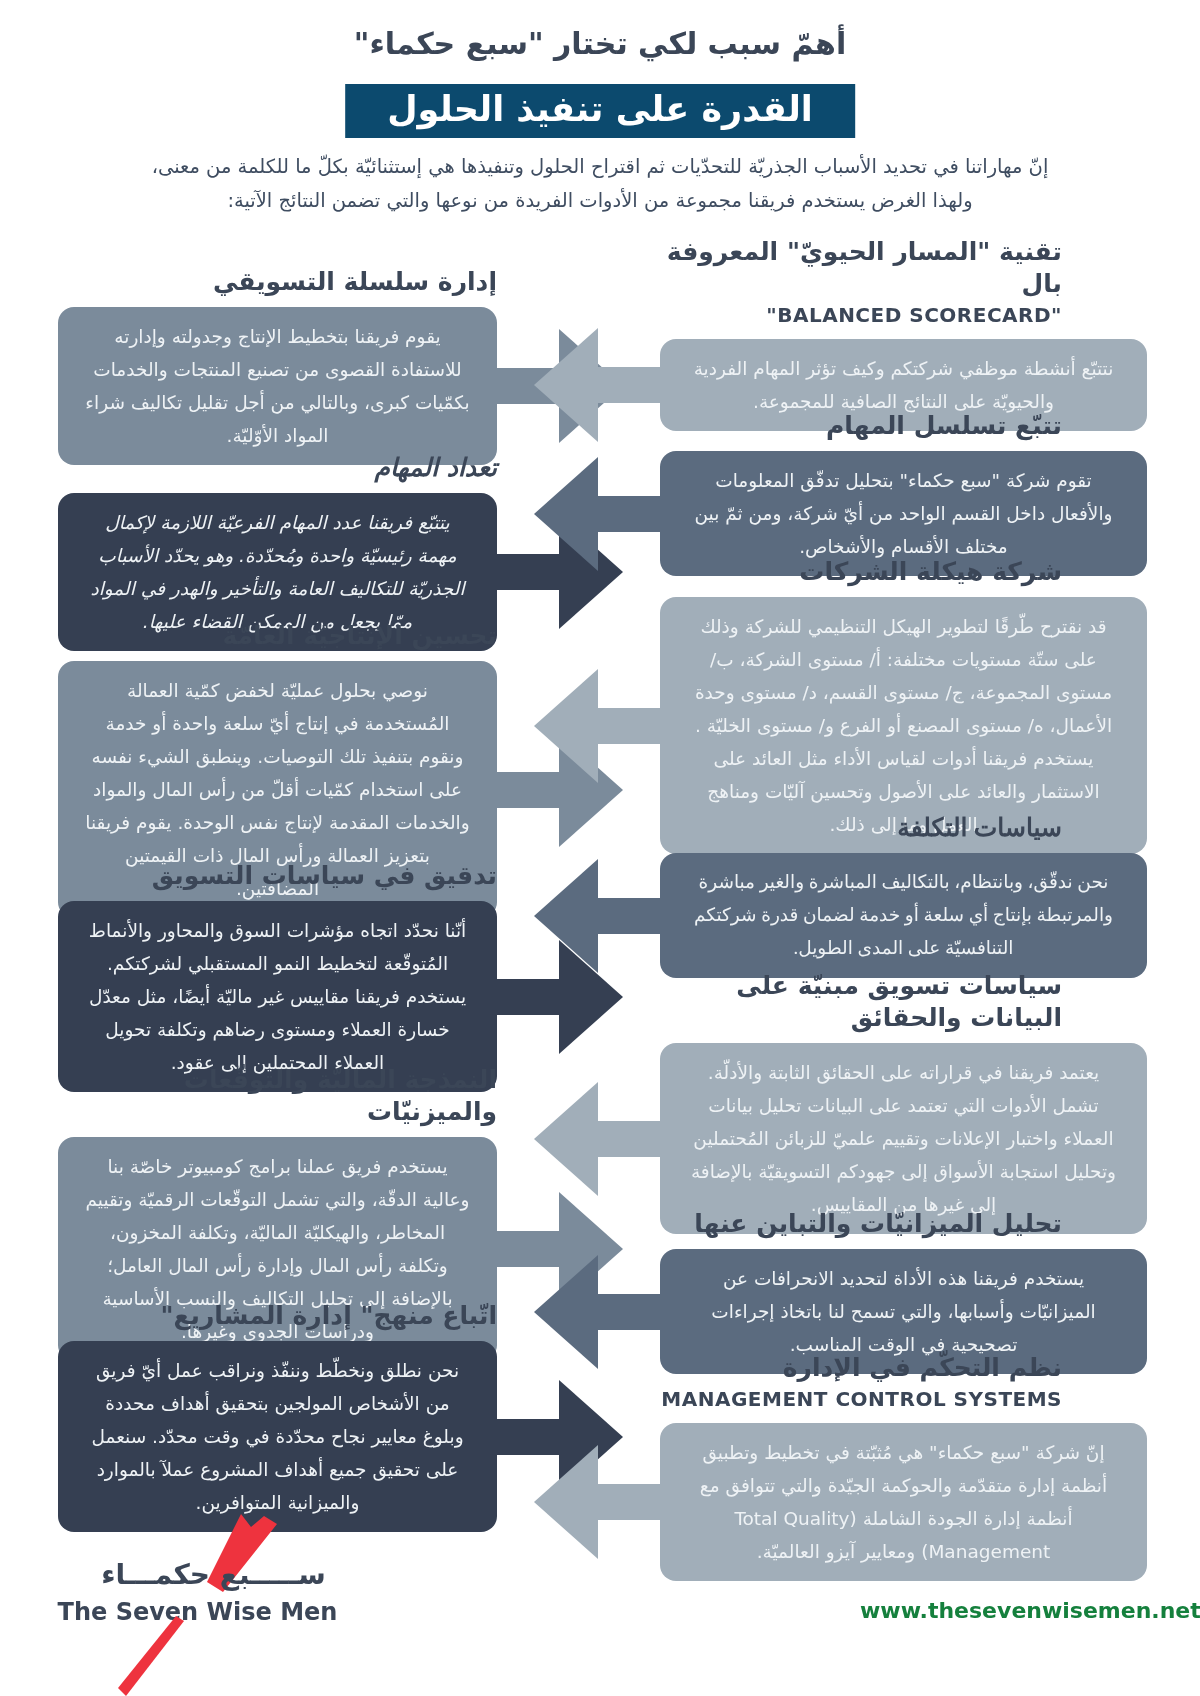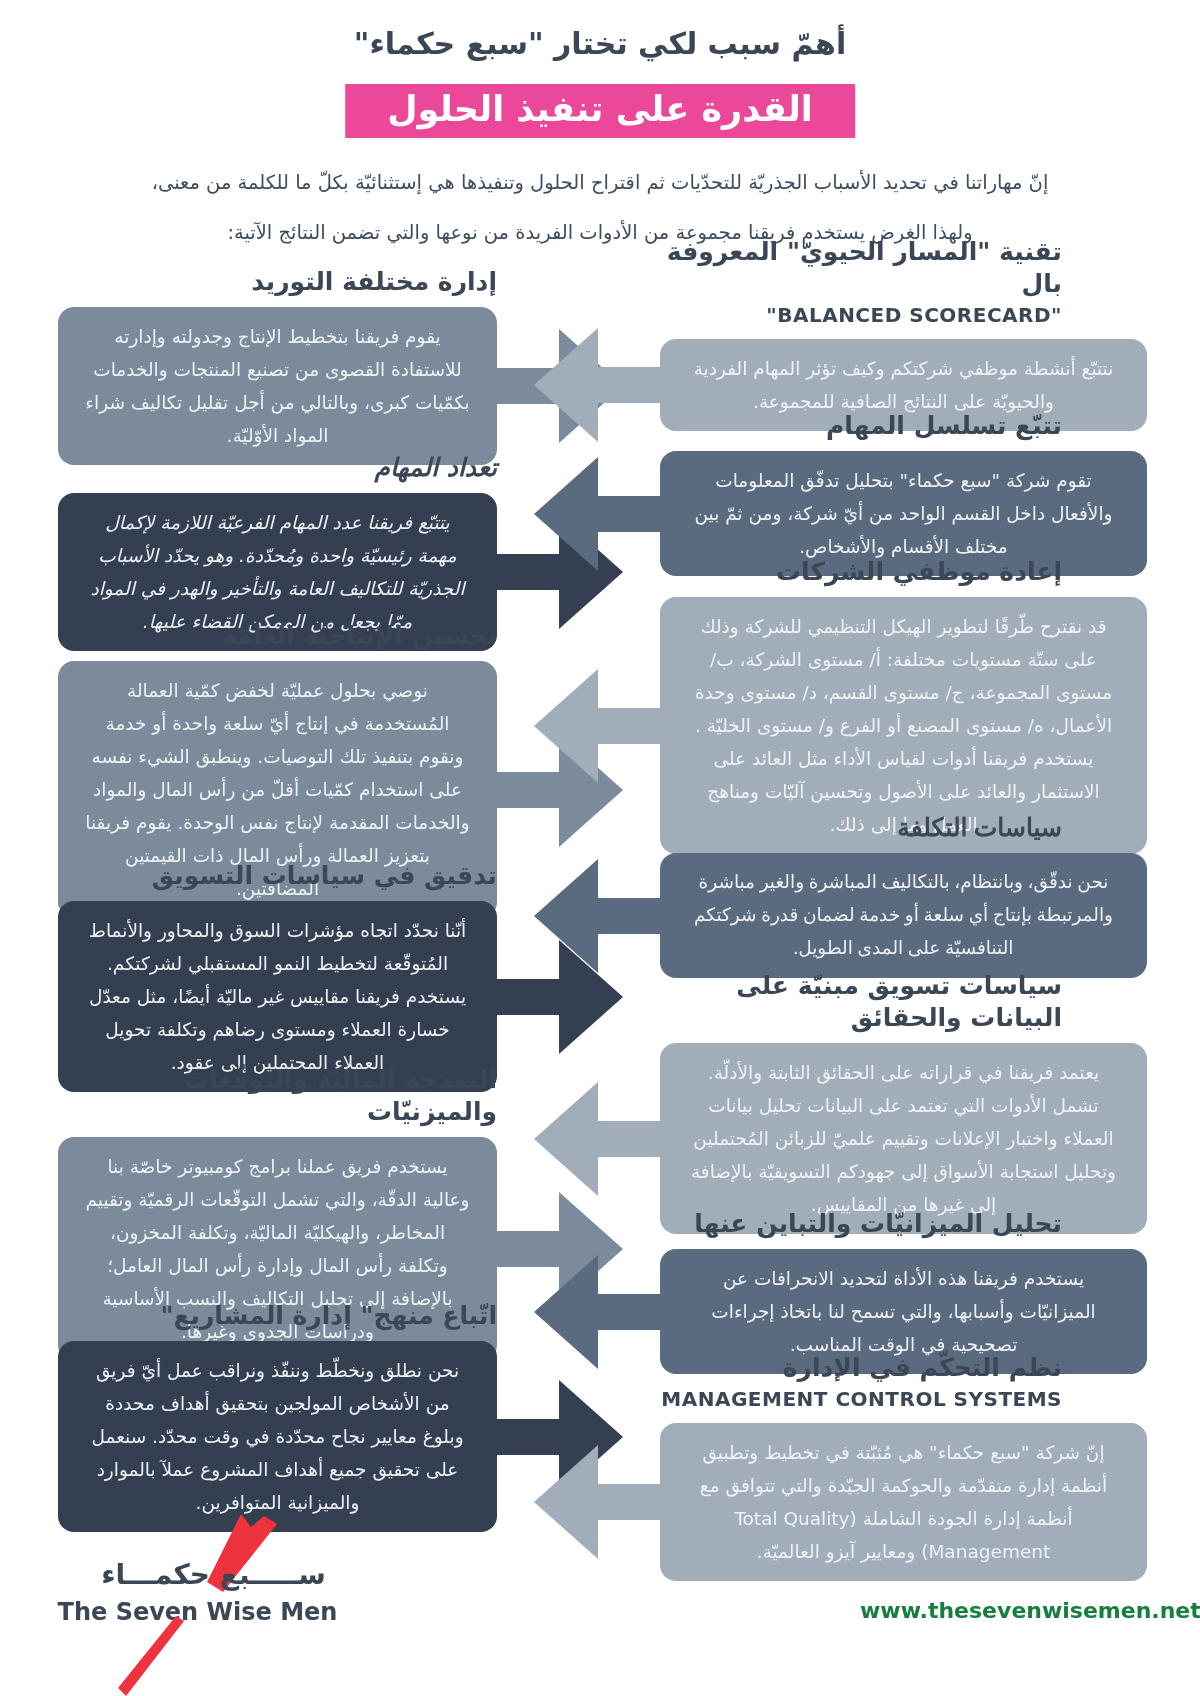--- a/index.html
+++ b/index.html
@@ -8,28 +8,28 @@
     background:#ffffff;overflow:hidden;direction:rtl;
     font-family:"DejaVu Sans",sans-serif;
   }
   
   .title{
     position:absolute;top:26px;left:0;width:100%;text-align:center;
     font-size:30px;font-weight:bold;color:#3b4657;
   }
   .banner{
     position:absolute;top:84px;left:50%;transform:translateX(-50%);
-    background:#ec4899;color:#ffffff;font-size:35px;font-weight:bold;
+    background:#0c4a6e;color:#ffffff;font-size:35px;font-weight:bold;
     padding:5px 42px 9px 42px;white-space:nowrap;
   }
   .intro{
     position:absolute;top:150px;left:0;width:100%;text-align:center;
     font-size:19.5px;line-height:34px;color:#3f4d61;
   }
-  .intro p{margin:16px;}
+  .intro p{margin:0;}
   
   .sec{position:absolute;}
   .sec.left{left:58px;width:439px;}
   .sec.right{left:660px;width:487px;}
   .sec-h{
     margin:0;font-size:25px;line-height:32px;font-weight:bold;color:#3b4657;
     text-align:right;
   }
   .sec.left  .sec-h{padding-left:0;}
   .sec.right .sec-h{padding-left:85px;padding-right:0;text-align:left;direction:rtl;}
@@ -94,21 +94,21 @@
 
   <div class="title">أهمّ سبب لكي تختار "سبع حكماء"</div>
   <div class="banner">القدرة على تنفيذ الحلول</div>
   <div class="intro">
     <p>إنّ مهاراتنا في تحديد الأسباب الجذريّة للتحدّيات ثم اقتراح الحلول وتنفيذها هي إستثنائيّة بكلّ ما للكلمة من معنى،</p>
     <p>ولهذا الغرض يستخدم فريقنا مجموعة من الأدوات الفريدة من نوعها والتي تضمن النتائج الآتية:</p>
   </div>
 
   <div id="col-left">
       <section class="sec left" style="top: 266px; --tone: #7b8b9b;">
-        <h3 class="sec-h">إدارة مختلفة التوريد</h3>
+        <h3 class="sec-h">إدارة سلسلة التسويقي</h3>
         <div class="box">
           <p>يقوم فريقنا بتخطيط الإنتاج وجدولته وإدارته للاستفادة القصوى من تصنيع المنتجات والخدمات بكمّيات كبرى، وبالتالي من أجل تقليل تكاليف شراء المواد الأوّليّة.</p>
           <span class="arrow"></span>
         </div>
       </section>
       <section class="sec left" style="top: 452px; font-style: italic; --tone: #353f52;">
         <h3 class="sec-h">تعداد المهام</h3>
         <div class="box">
           <p>يتتبّع فريقنا عدد المهام الفرعيّة اللازمة لإكمال مهمة رئيسيّة واحدة ومُحدّدة. وهو يحدّد الأسباب الجذريّة للتكاليف العامة والتأخير والهدر في المواد ممّا يجعل من الممكن القضاء عليها.</p>
           <span class="arrow"></span>
@@ -153,21 +153,21 @@
         </div>
       </section>
       <section class="sec right" style="top: 410px; --tone: #5b6b7f;">
         <h3 class="sec-h">تتبّع تسلسل المهام</h3>
         <div class="box">
           <p>تقوم شركة "سبع حكماء" بتحليل تدفّق المعلومات والأفعال داخل القسم الواحد من أيّ شركة، ومن ثمّ بين مختلف الأقسام والأشخاص.</p>
           <span class="arrow"></span>
         </div>
       </section>
       <section class="sec right" style="top: 556px; --tone: #a1aeb9;">
-        <h3 class="sec-h">إعادة موظفي الشركات</h3>
+        <h3 class="sec-h">شركة هيكلة الشركات</h3>
         <div class="box">
           <p>قد نقترح طّرقًا لتطوير الهيكل التنظيمي للشركة وذلك على ستّة مستويات مختلفة: أ/ مستوى الشركة، ب/ مستوى المجموعة، ج/ مستوى القسم، د/ مستوى وحدة الأعمال، ه/ مستوى المصنع أو الفرع و/ مستوى الخليّة . يستخدم فريقنا أدوات لقياس الأداء مثل العائد على الاستثمار والعائد على الأصول وتحسين آليّات ومناهج العمل وما إلى ذلك.</p>
           <span class="arrow"></span>
         </div>
       </section>
       <section class="sec right" style="top: 812px; font-family: Liberation Serif, serif; --tone: #5b6b7f;">
         <h3 class="sec-h">سياسات التكلفة</h3>
         <div class="box">
           <p>نحن ندقّق، وبانتظام، بالتكاليف المباشرة والغير مباشرة والمرتبطة بإنتاج أي سلعة أو خدمة لضمان قدرة شركتكم التنافسيّة على المدى الطويل.</p>
           <span class="arrow"></span>

